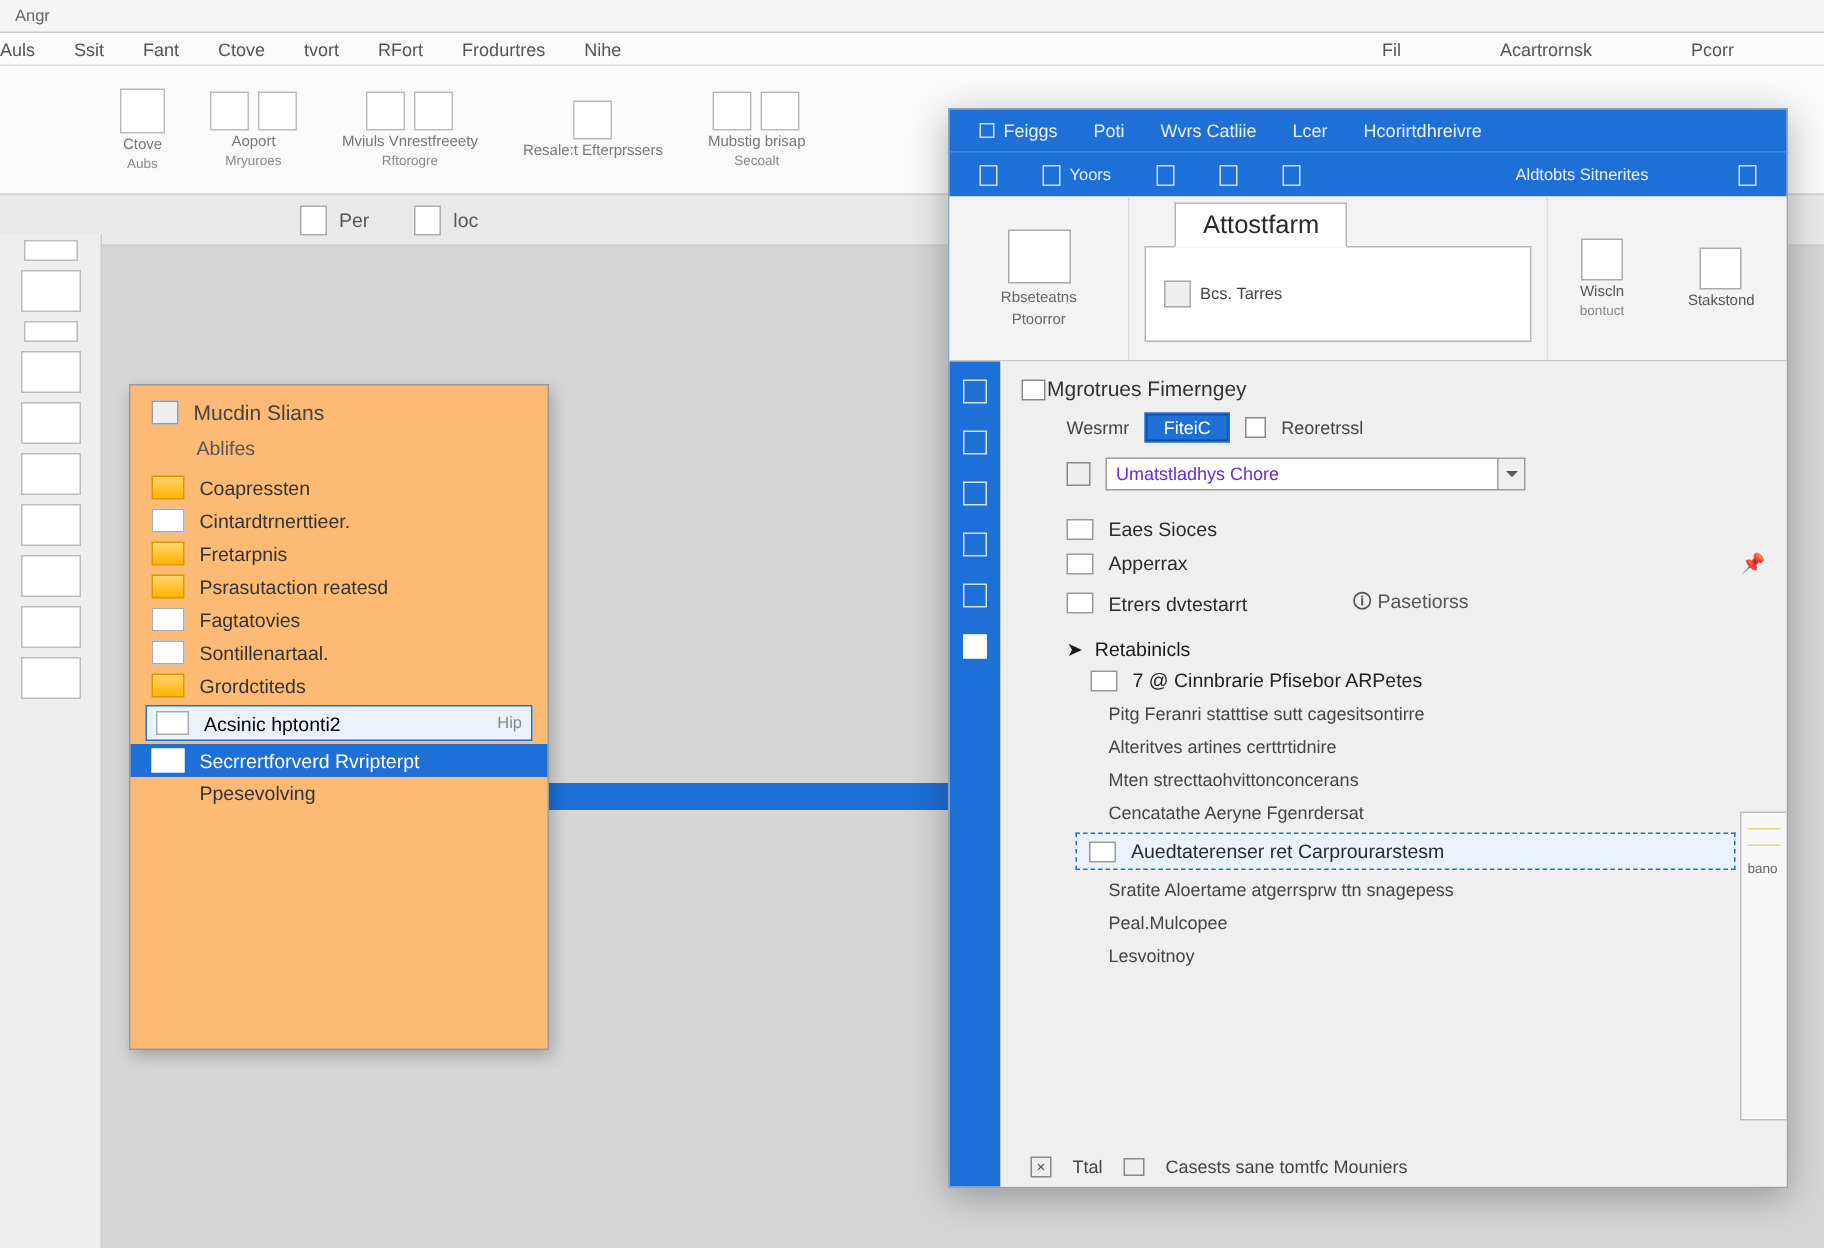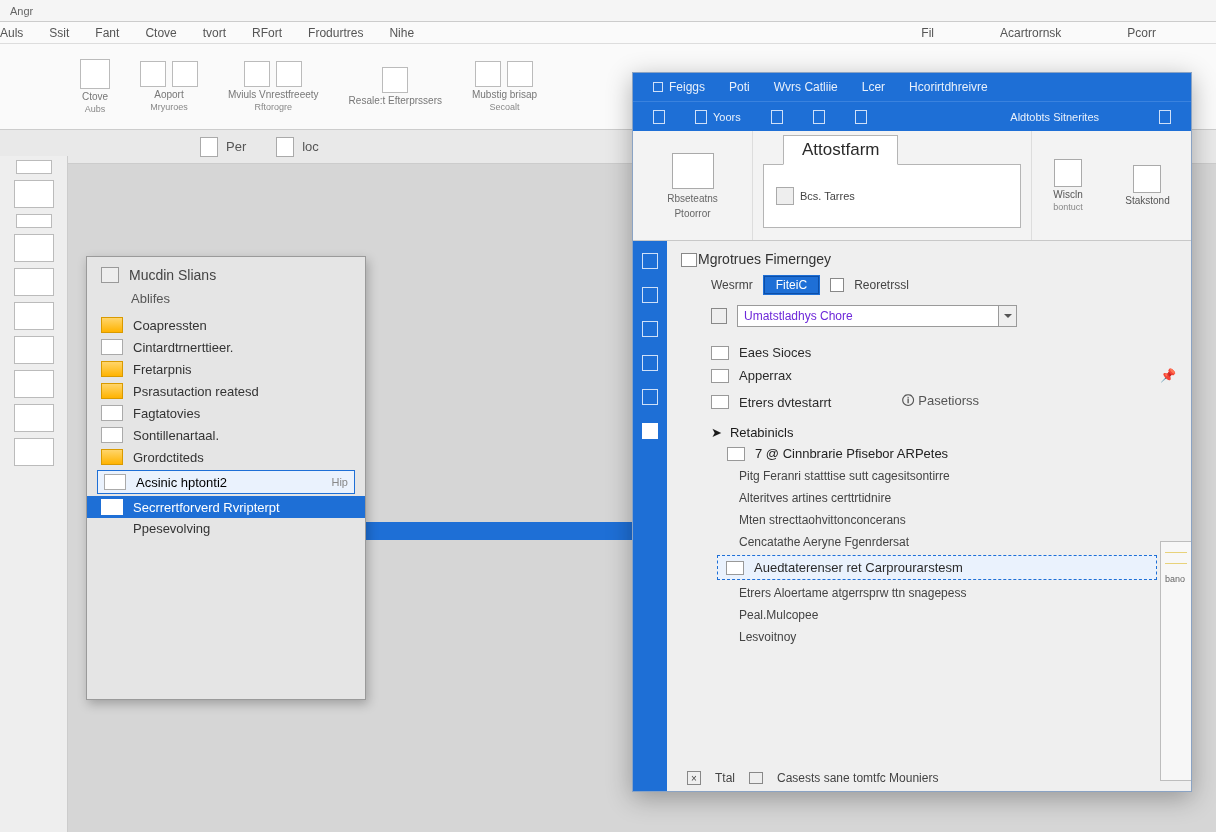--- a/index.html
+++ b/index.html
@@ -25,21 +25,21 @@
   .bg-toolbar2 { height: 34px; border-bottom: 1px solid #ccc; background: #e9e9e9; display: flex; align-items: center; padding-left: 200px; gap: 30px; color: #555; font-size: 13px; }
   .tb2-item { display: flex; align-items: center; gap: 8px; }
   .tb2-icon { width: 18px; height: 20px; border: 1px solid #aaa; background: #fff; }
 
   .bg-canvas { position: absolute; top: 164px; left: 0; right: 0; bottom: 0; background: #d6d6d6; }
   .bg-left-strip { position: absolute; left: 0; top: 156px; bottom: 0; width: 68px; background: #eee; border-right: 1px solid #ccc; }
   .strip-box { width: 40px; height: 28px; border: 1px solid #bbb; background: #fff; margin: 6px auto; }
   .strip-sm { width: 36px; height: 14px; border: 1px solid #bbb; background: #fff; margin: 4px auto; }
 
   
-  .left-menu { position: absolute; left: 86px; top: 256px; width: 280px; background: #e5e5e5; border: 1px solid #9a9a9a; box-shadow: 2px 4px 10px rgba(0,0,0,.25); z-index: 20; }
+  .left-menu { position: absolute; left: 86px; top: 256px; width: 280px; background: #fdba74; border: 1px solid #9a9a9a; box-shadow: 2px 4px 10px rgba(0,0,0,.25); z-index: 20; }
   .lm-header { display: flex; align-items: center; gap: 10px; padding: 10px 14px 6px 14px; color: #444; font-size: 14px; }
   .lm-header .hicon { width: 18px; height: 16px; border: 1px solid #999; background: #eee; }
   .lm-sub { padding: 2px 14px 8px 44px; color: #555; font-size: 13px; }
   .lm-item { display: flex; align-items: center; gap: 10px; padding: 3px 14px 3px 14px; font-size: 13px; color: #333; }
   .lm-item .ic { width: 22px; height: 16px; border: 1px solid #aaa; background: #fff; flex-shrink: 0; }
   .lm-item .ic.y { background: linear-gradient(#ffd56b,#ffb300); border-color: #d99a00; }
   .lm-item.sel { background: #1e6fd6; color: #fff; }
   .lm-item.sel .ic { border-color: #fff; }
   .lm-item.box { border: 1px solid #1e6fd6; background: #eaf2fd; color: #000; margin: 2px 10px; padding: 3px 6px; }
   .lm-item .kb { margin-left: auto; color: #888; font-size: 11px; }
@@ -97,21 +97,21 @@
   .pnl-row.hl { border: 1px dashed #1e6fd6; background: #eaf2fd; margin: 2px 20px 2px 36px; padding: 4px 8px; }
   .pnl-row .pin { margin-left: auto; color: #888; }
 
   .sect { font-size: 13px; color: #1a1a1a; margin: 8px 0 2px 30px; display: flex; align-items: center; gap: 8px; }
 
   .win-status { position: absolute; left: 20px; bottom: 6px; display: flex; align-items: center; gap: 14px; font-size: 12px; color: #444; }
   .ws-x { width: 14px; height: 14px; border: 1px solid #888; display: flex; align-items: center; justify-content: center; font-size: 10px; }
   .ws-ic { width: 14px; height: 12px; border: 1px solid #888; background: #eee; }
 
   
-  .peek { position: absolute; right: -1px; top: 300px; width: 32px; height: 240px; background: #f7f7f7; border: 1px solid #bdbdbd; margin-left: 48px; }
+  .peek { position: absolute; right: -1px; top: 300px; width: 32px; height: 206px; background: #f7f7f7; border: 1px solid #bdbdbd; margin-left: 48px; }
   .peek .pline { height: 1px; background: #e8d27a; margin: 10px 4px; }
   .peek .ptxt { font-size: 9px; color: #666; writing-mode: horizontal-tb; margin: 8px 4px; }
 </style>
 </head>
 <body>
 
 <div class="bg-app">
   <div class="bg-tabbar">
     <span>Angr</span>
   </div>
@@ -387,21 +387,21 @@
       <div class="pnl-row small">
           <span>Cencatathe Aeryne Fgenrdersat</span>
         </div>
 
       <div class="pnl-row hl">
         <div class="ric"></div>
         <span>Auedtaterenser ret Carprourarstesm</span>
       </div>
 
       <div class="pnl-row small">
-          <span>Etrers  Aloertame atgerrsprw ttn snagepess</span>
+          <span>Sratite  Aloertame atgerrsprw ttn snagepess</span>
         </div>
       <div class="pnl-row small">
           <span>Peal.Mulcopee</span>
         </div>
       <div class="pnl-row small">
           <span>Lesvoitnoy</span>
         </div>
 
       <div class="win-status">
         <div class="ws-x">×</div>

